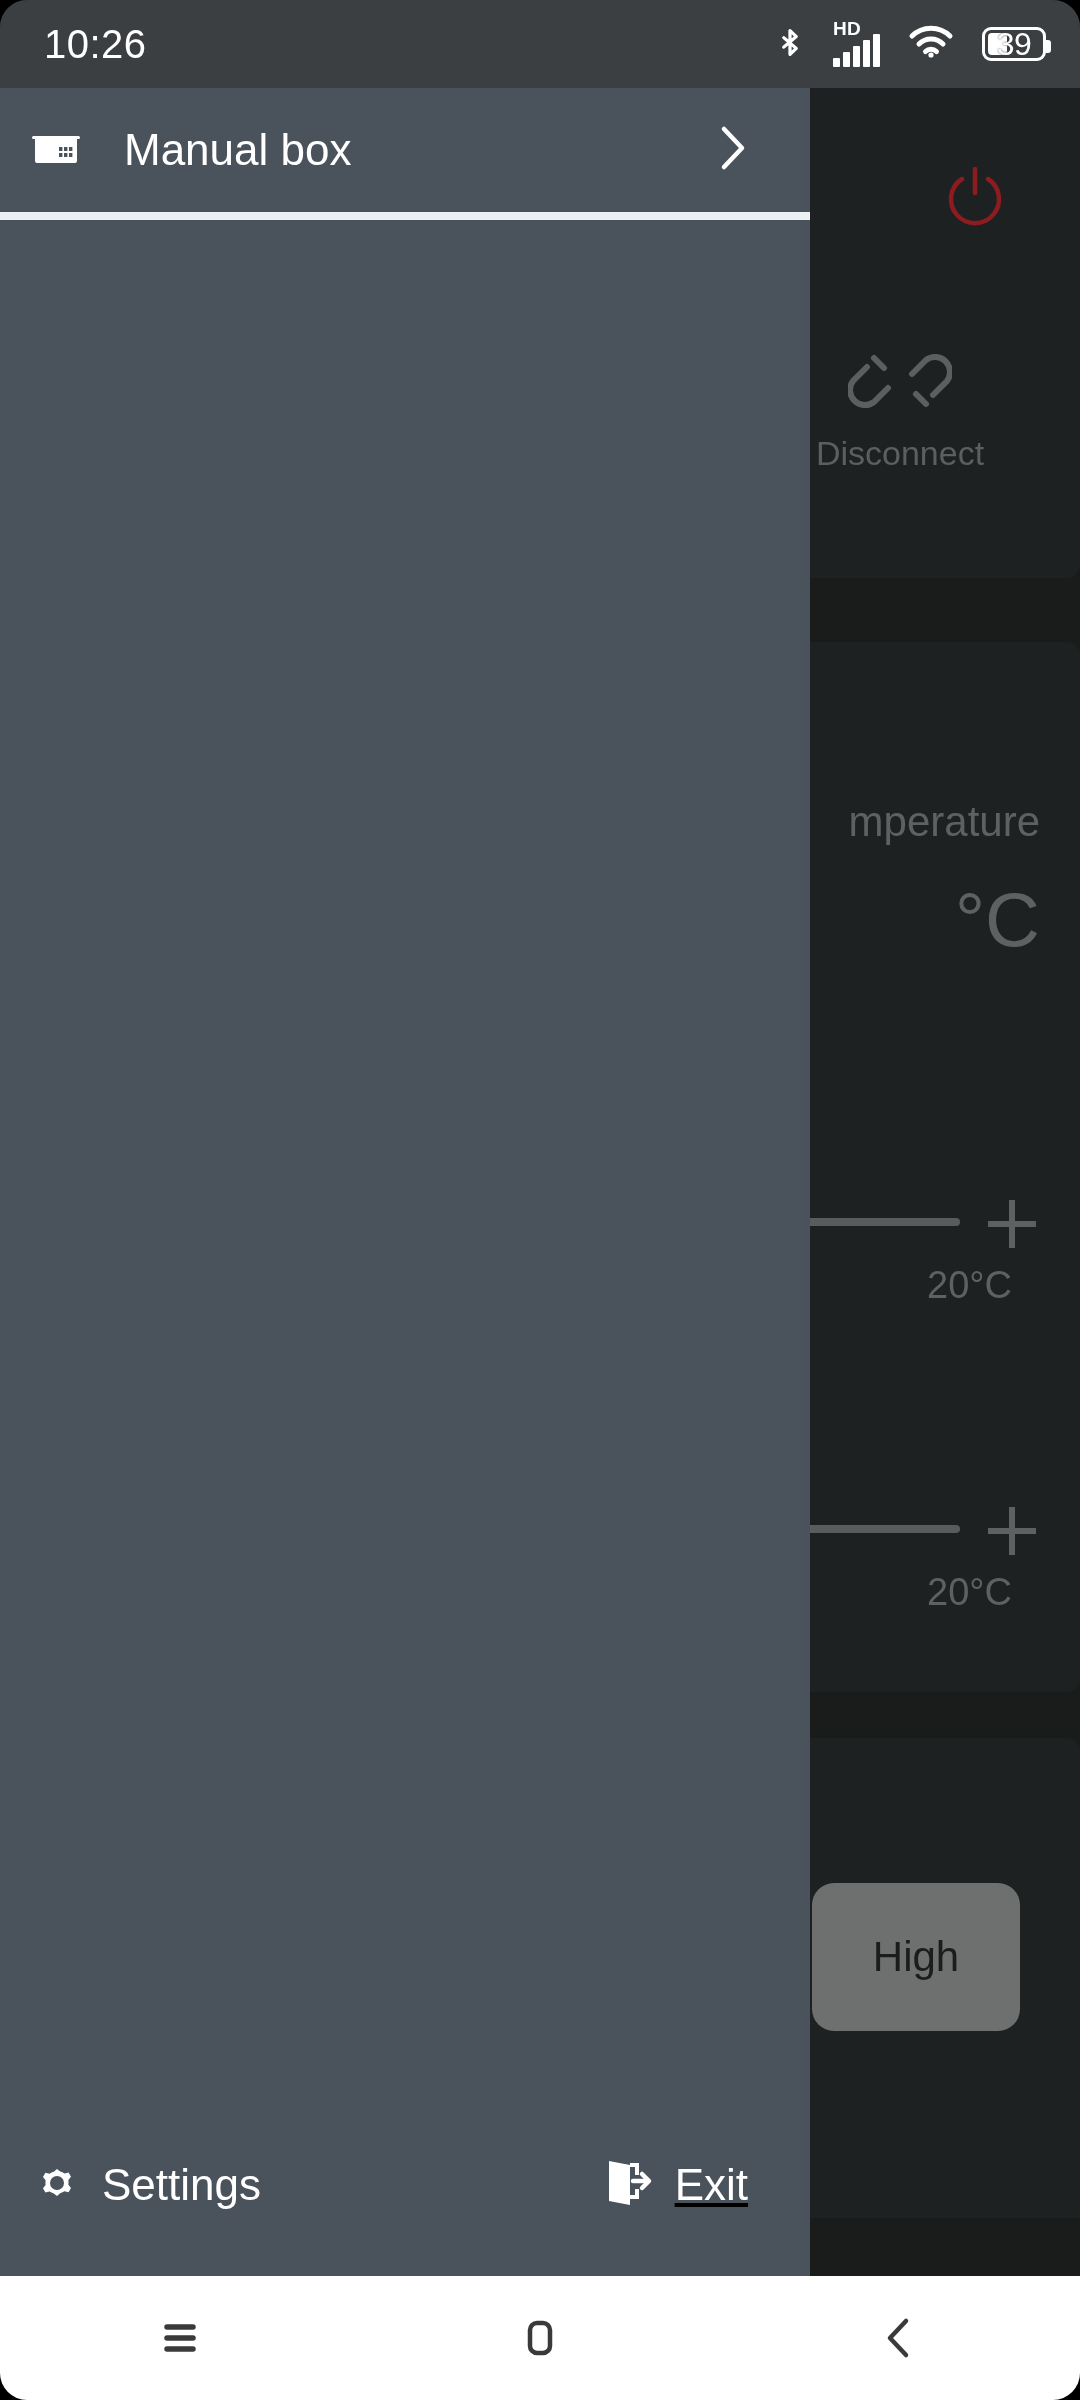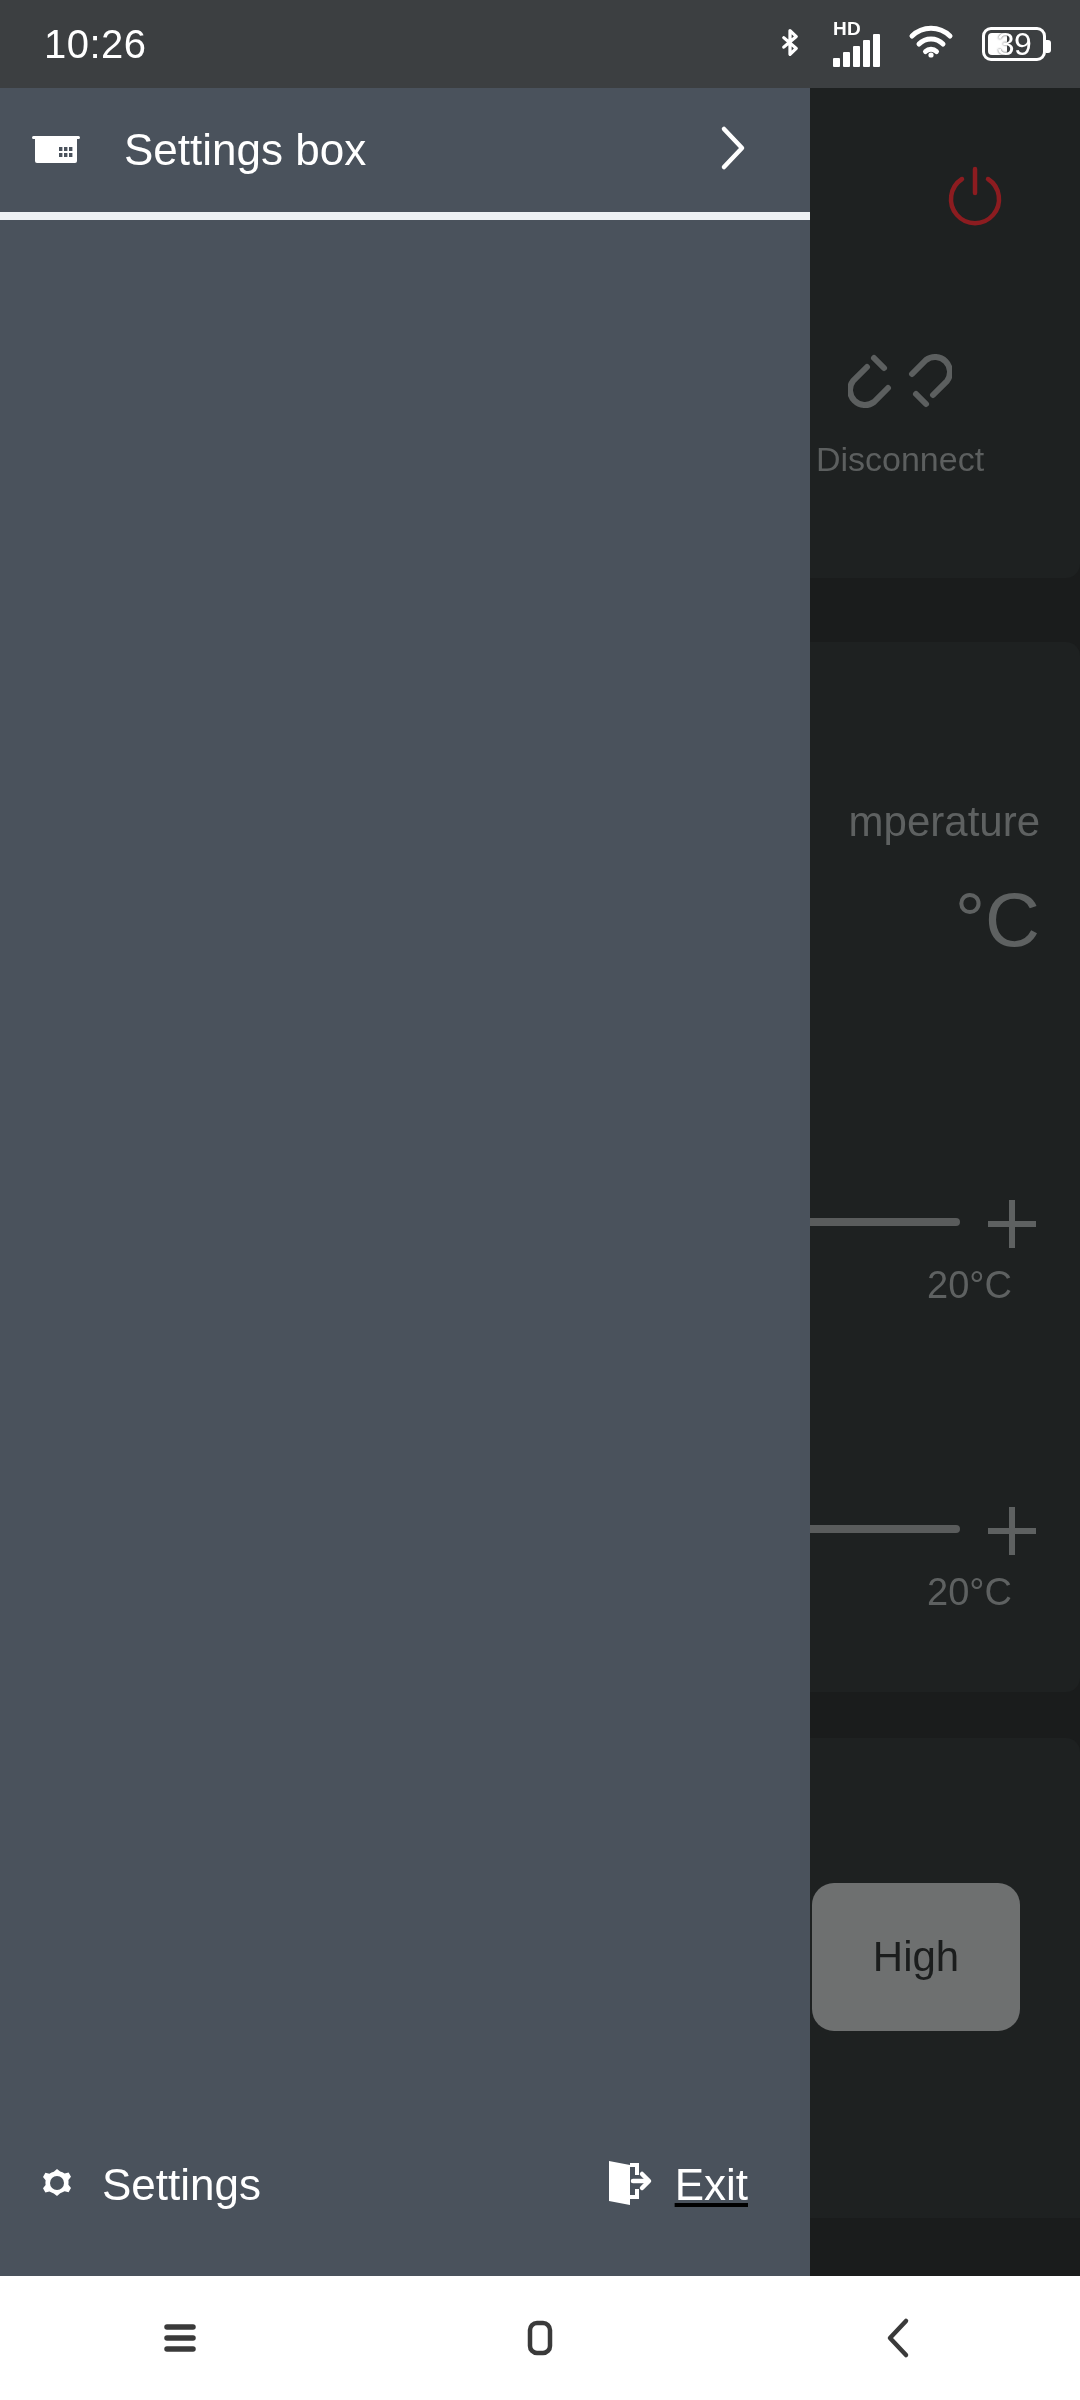--- a/index.html
+++ b/index.html
@@ -7,20 +7,21 @@
     width:1080px; height:2400px;
     background:#000;
     font-family:"Liberation Sans", sans-serif;
     overflow:hidden;
   }
   #screen {
     position:relative;
     width:1080px; height:2400px;
     background:#1a1c1c;
     overflow:hidden;
+    border-radius:27px;
   }
 
   
   #statusbar {
     position:absolute; top:0; left:0;
     width:1080px; height:88px;
     background:#3c3f41;
     display:flex; align-items:center;
     justify-content:space-between;
     padding:0 34px 0 44px;
@@ -86,21 +87,21 @@
 
   .power-btn {
     position:absolute; top:75px; right:72px;
     width:66px; height:66px;
   }
   .disconnect-wrap {
     position:absolute; top:250px; right:60px;
     width:240px; text-align:center;
   }
   .disconnect-wrap .lbl {
-    margin-top:12px; font-size:34px; color:#5c5f5f;
+    margin-top:6px; font-size:34px; color:#5c5f5f;
   }
 
   .temp-title {
     position:absolute; top:710px; left:0; width:1040px;
     text-align:right; font-size:42px; color:#5e6161;
   }
   .temp-value {
     position:absolute; top:790px; left:0; width:1040px;
     text-align:right; font-size:76px; color:#5e6161;
     font-weight:300; line-height:1.1;
@@ -295,21 +296,21 @@
           <g fill="#4a525c">
             <rect x="27" y="17" width="3.4" height="4"></rect>
               <rect x="32" y="17" width="3.4" height="4"></rect>
               <rect x="37" y="17" width="3.4" height="4"></rect>
             <rect x="27" y="23" width="3.4" height="4"></rect>
               <rect x="32" y="23" width="3.4" height="4"></rect>
               <rect x="37" y="23" width="3.4" height="4"></rect>
           </g>
         </svg>
       </span>
-      <span class="di-label">Settings box</span>
+      <span class="di-label">Manual box</span>
       <span class="di-chev">
         <svg width="34" height="54" viewBox="0 0 34 54">
           <polyline points="8,8 26,27 8,46" fill="none" stroke="#ffffff" stroke-width="4.5" stroke-linecap="round" stroke-linejoin="round"></polyline>
         </svg>
       </span>
     </div>
 
     <div class="drawer-sep"></div>
 
 

